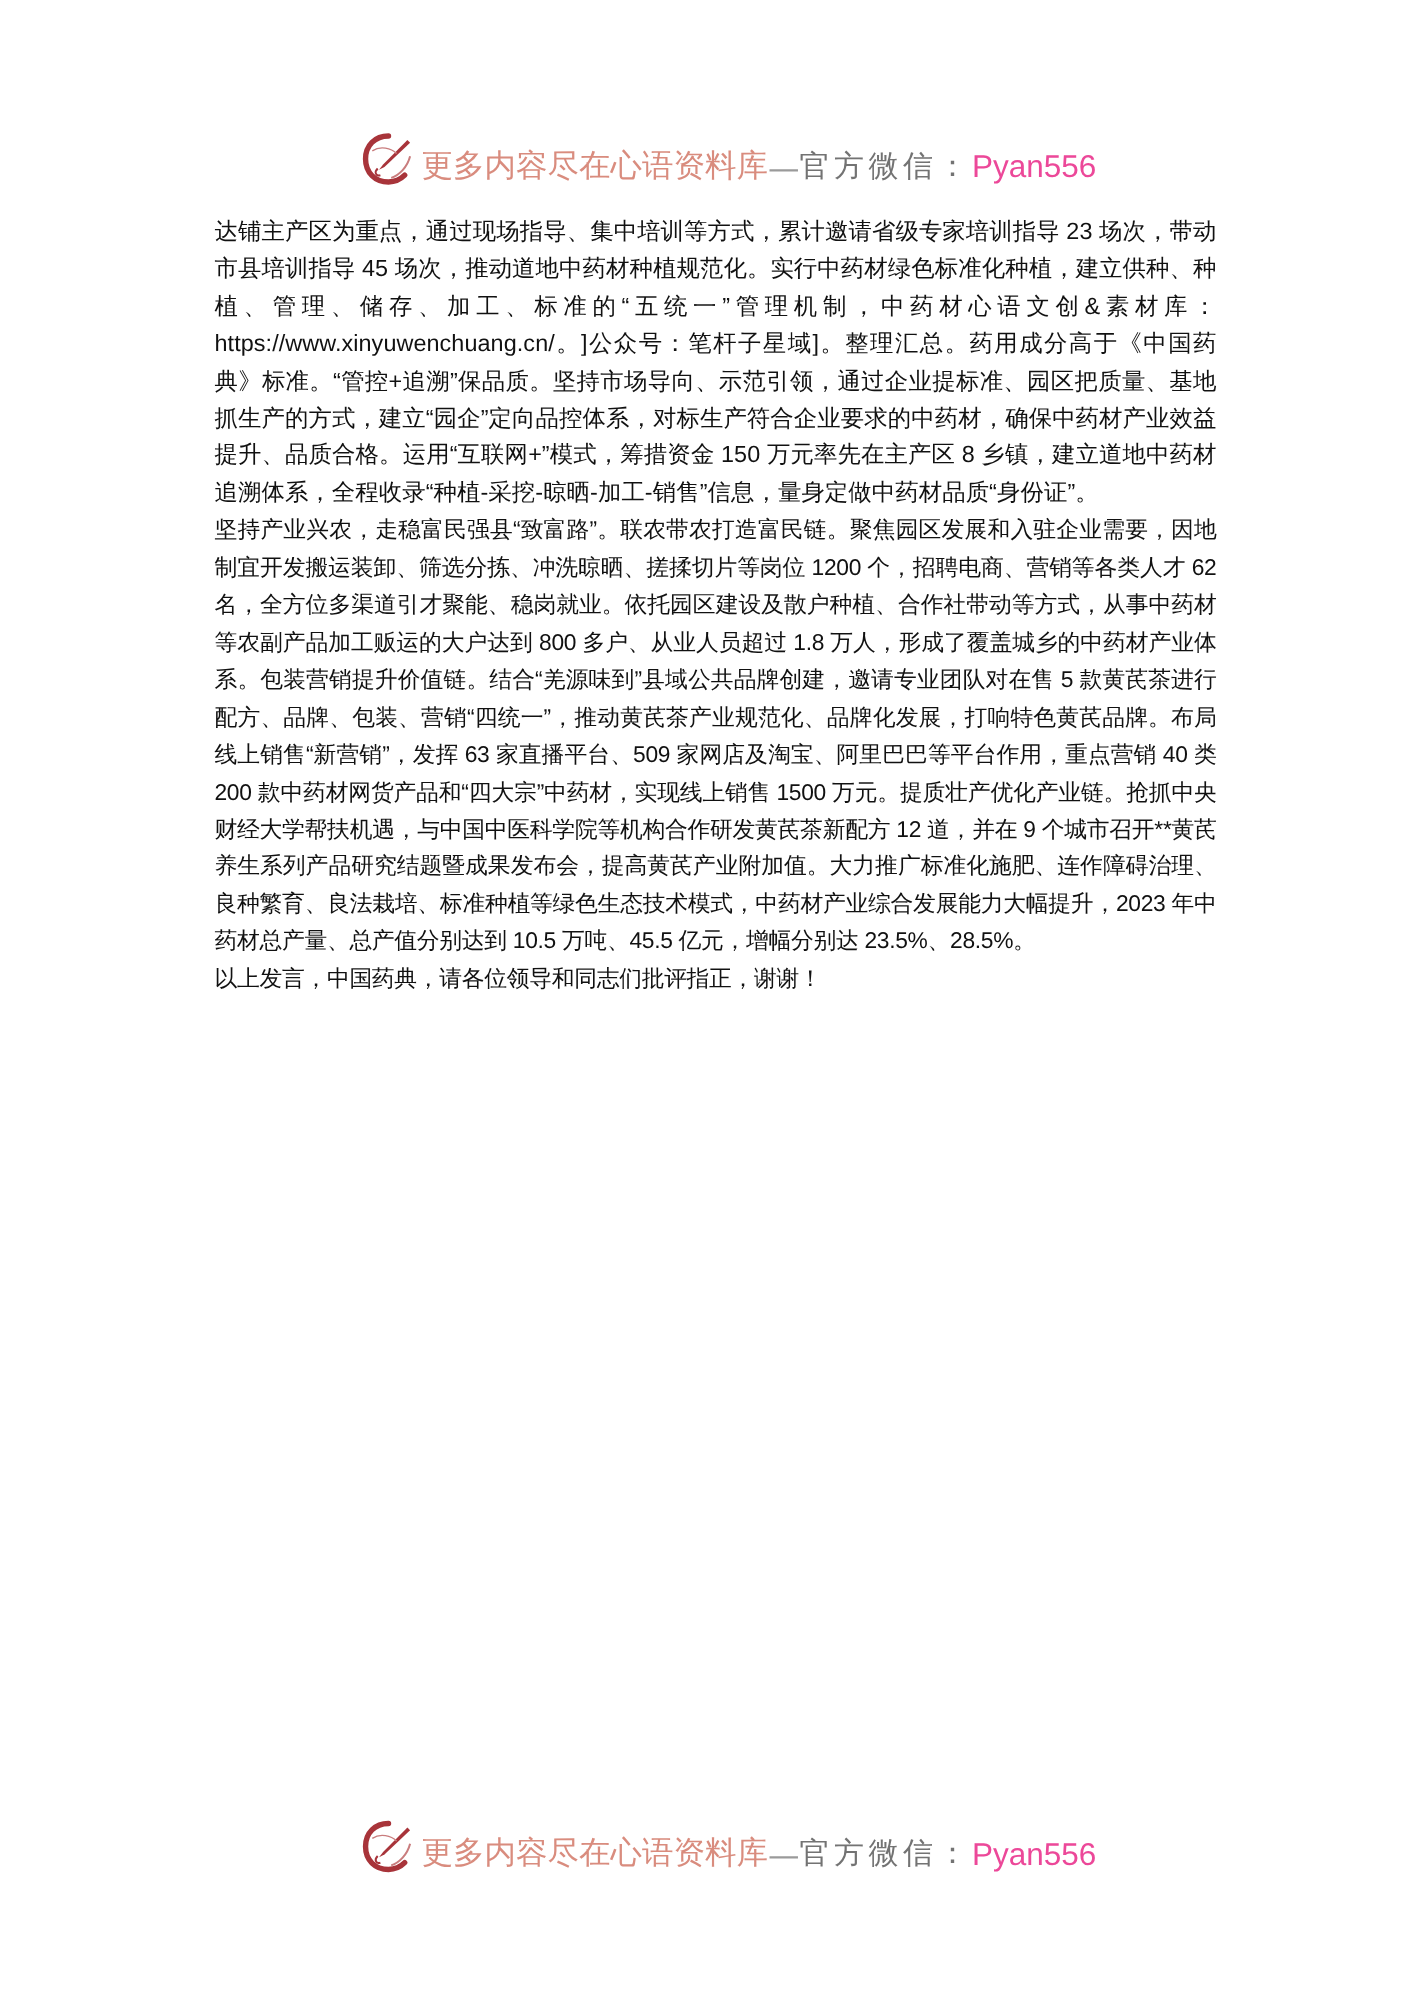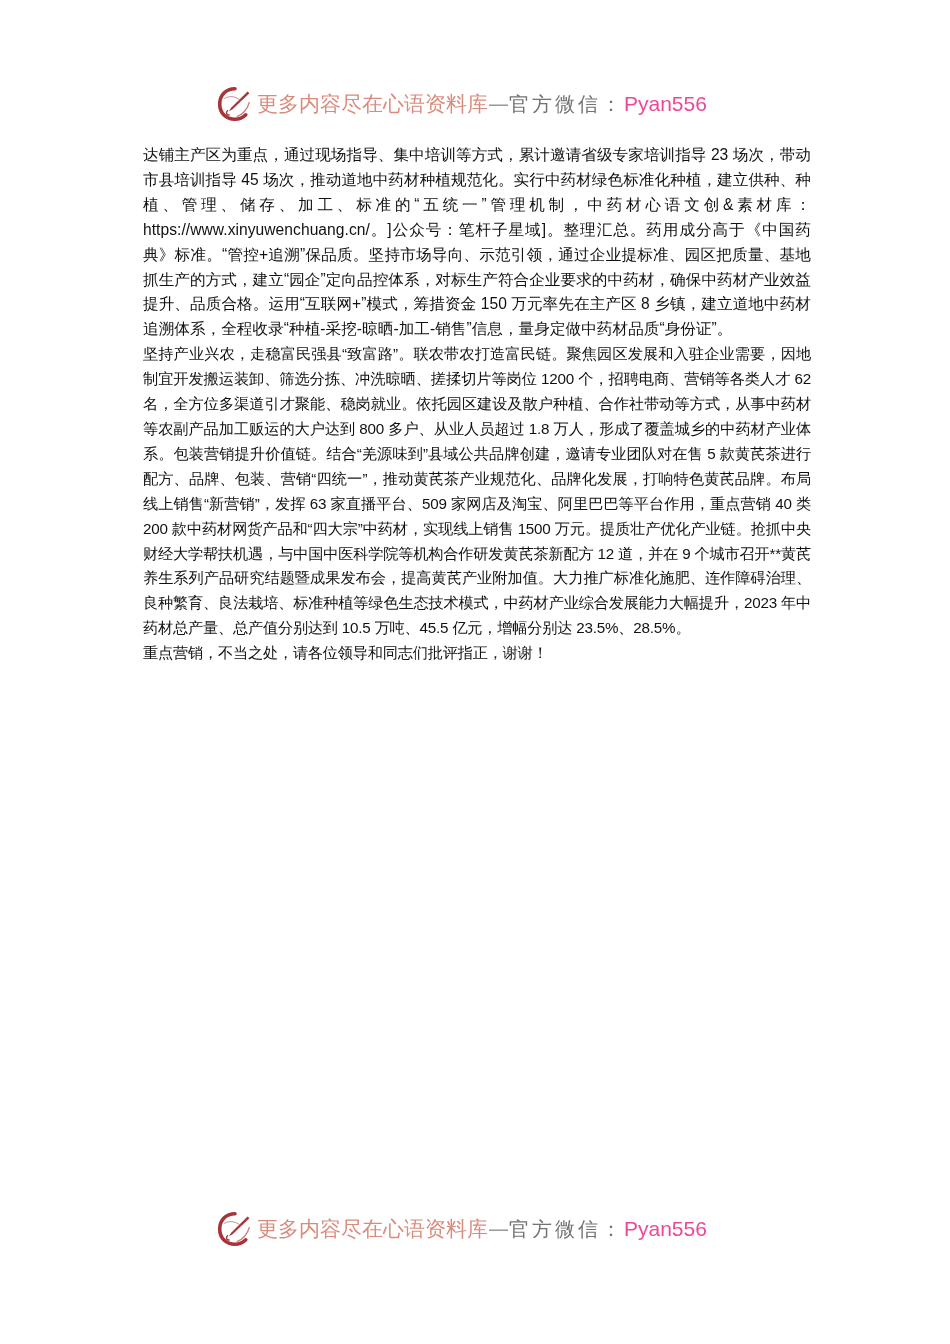--- a/index.html
+++ b/index.html
@@ -8,25 +8,25 @@
       background: #ffffff;
     }
     body {
       width: 950px;
       height: 1344px;
       position: relative;
       overflow: hidden;
     }
     .banner {
       position: absolute;
-      left: 217px;
+      left: 241px;
       width: 500px;
       height: 40px;
       display: flex;
-      align-items: center;
+      align-items: flex-end;
       white-space: nowrap;
     }
     .banner.top { top: 84px; }
     .banner.bottom { top: 1209px; }
     .logo {
       width: 36px;
       height: 36px;
       margin-right: 4px;
       flex: 0 0 auto;
     }
@@ -90,21 +90,21 @@
   </svg>
   <span class="banner-main">更多内容尽在心语资料库</span>
   <span class="banner-dash">—</span>
   <span class="banner-wx">官方微信：</span>
   <span class="banner-id">Pyan556</span>
 </div>
 
 <div class="content">
   <p class="para sans">达铺主产区为重点，通过现场指导、集中培训等方式，累计邀请省级专家培训指导 23 场次，带动市县培训指导 45 场次，推动道地中药材种植规范化。实行中药材绿色标准化种植，建立供种、种植、管理、储存、加工、标准的“五统一”管理机制，中药材心语文创&amp;素材库：https://www.xinyuwenchuang.cn/。]公众号：笔杆子星域]。整理汇总。药用成分高于《中国药典》标准。“管控+追溯”保品质。坚持市场导向、示范引领，通过企业提标准、园区把质量、基地抓生产的方式，建立“园企”定向品控体系，对标生产符合企业要求的中药材，确保中药材产业效益提升、品质合格。运用“互联网+”模式，筹措资金 150 万元率先在主产区 8 乡镇，建立道地中药材追溯体系，全程收录“种植-采挖-晾晒-加工-销售”信息，量身定做中药材品质“身份证”。</p>
   <p class="para serif">坚持产业兴农，走稳富民强县“致富路”。联农带农打造富民链。聚焦园区发展和入驻企业需要，因地制宜开发搬运装卸、筛选分拣、冲洗晾晒、搓揉切片等岗位 1200 个，招聘电商、营销等各类人才 62 名，全方位多渠道引才聚能、稳岗就业。依托园区建设及散户种植、合作社带动等方式，从事中药材等农副产品加工贩运的大户达到 800 多户、从业人员超过 1.8 万人，形成了覆盖城乡的中药材产业体系。包装营销提升价值链。结合“羌源味到”县域公共品牌创建，邀请专业团队对在售 5 款黄芪茶进行配方、品牌、包装、营销“四统一”，推动黄芪茶产业规范化、品牌化发展，打响特色黄芪品牌。布局线上销售“新营销”，发挥 63 家直播平台、509 家网店及淘宝、阿里巴巴等平台作用，重点营销 40 类 200 款中药材网货产品和“四大宗”中药材，实现线上销售 1500 万元。提质壮产优化产业链。抢抓中央财经大学帮扶机遇，与中国中医科学院等机构合作研发黄芪茶新配方 12 道，并在 9 个城市召开**黄芪养生系列产品研究结题暨成果发布会，提高黄芪产业附加值。大力推广标准化施肥、连作障碍治理、良种繁育、良法栽培、标准种植等绿色生态技术模式，中药材产业综合发展能力大幅提升，2023 年中药材总产量、总产值分别达到 10.5 万吨、45.5 亿元，增幅分别达 23.5%、28.5%。</p>
-  <p class="para serif">重点营销，不当之处，请各位领导和同志们批评指正，谢谢！</p>
+  <p class="para serif">以上发言，中国药典，请各位领导和同志们批评指正，谢谢！</p>
 </div>
 
 <div class="banner bottom">
   <svg class="logo" viewBox="0 0 40 40">
     <path d="M20 3 C10 3 3 10 3 20 C3 30 10 37 20 37 C25 37 29 35 32 32" fill="none" stroke="#a8343a" stroke-width="4" stroke-linecap="round"></path>
     <path d="M34 6 L16 24 L13 28 L17 26 L36 8 Z" fill="#a8343a"></path>
     <path d="M12 27 C9 30 11 33 14 32" fill="none" stroke="#a8343a" stroke-width="1.5"></path>
     <path d="M8 14 C14 10 22 12 26 16" fill="none" stroke="#c97d7e" stroke-width="1"></path>
     <path d="M22 34 C28 32 34 26 36 18" fill="none" stroke="#c97d7e" stroke-width="1.5"></path>
   </svg>

